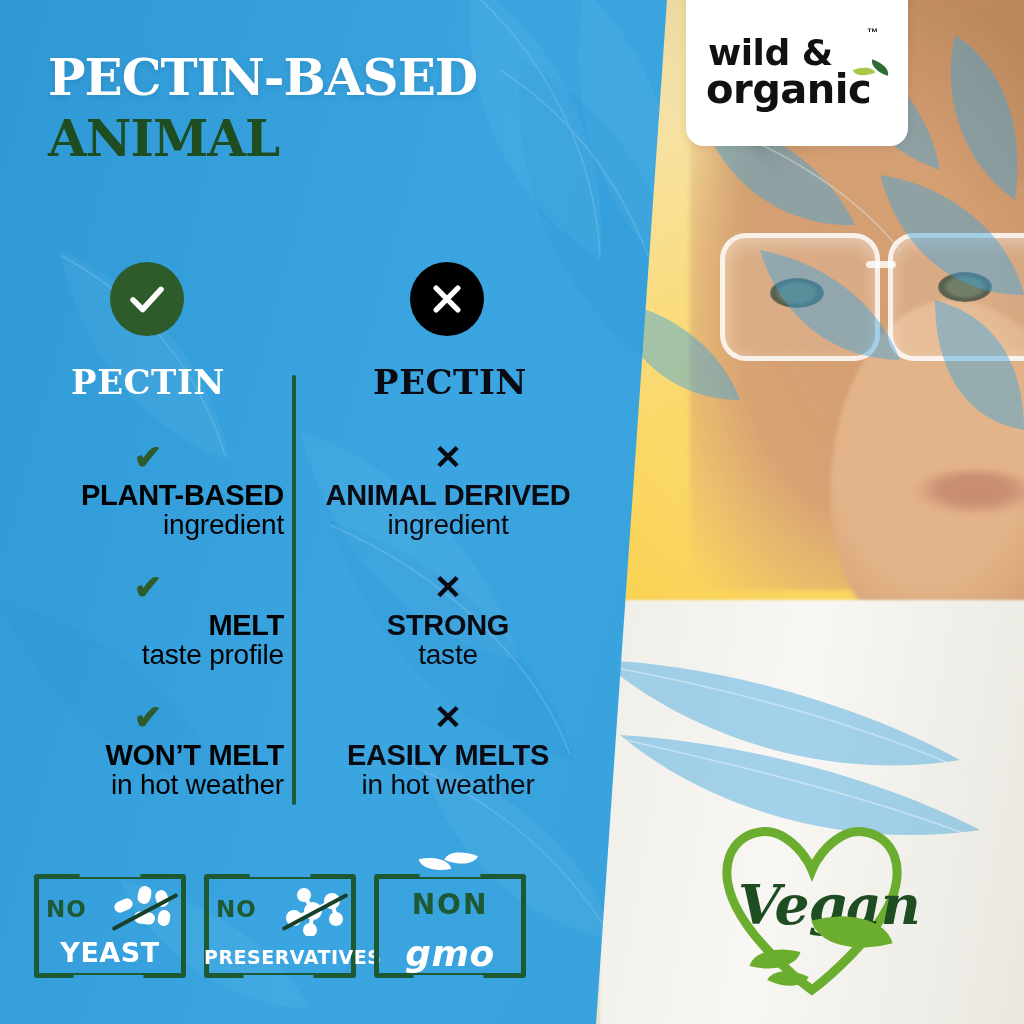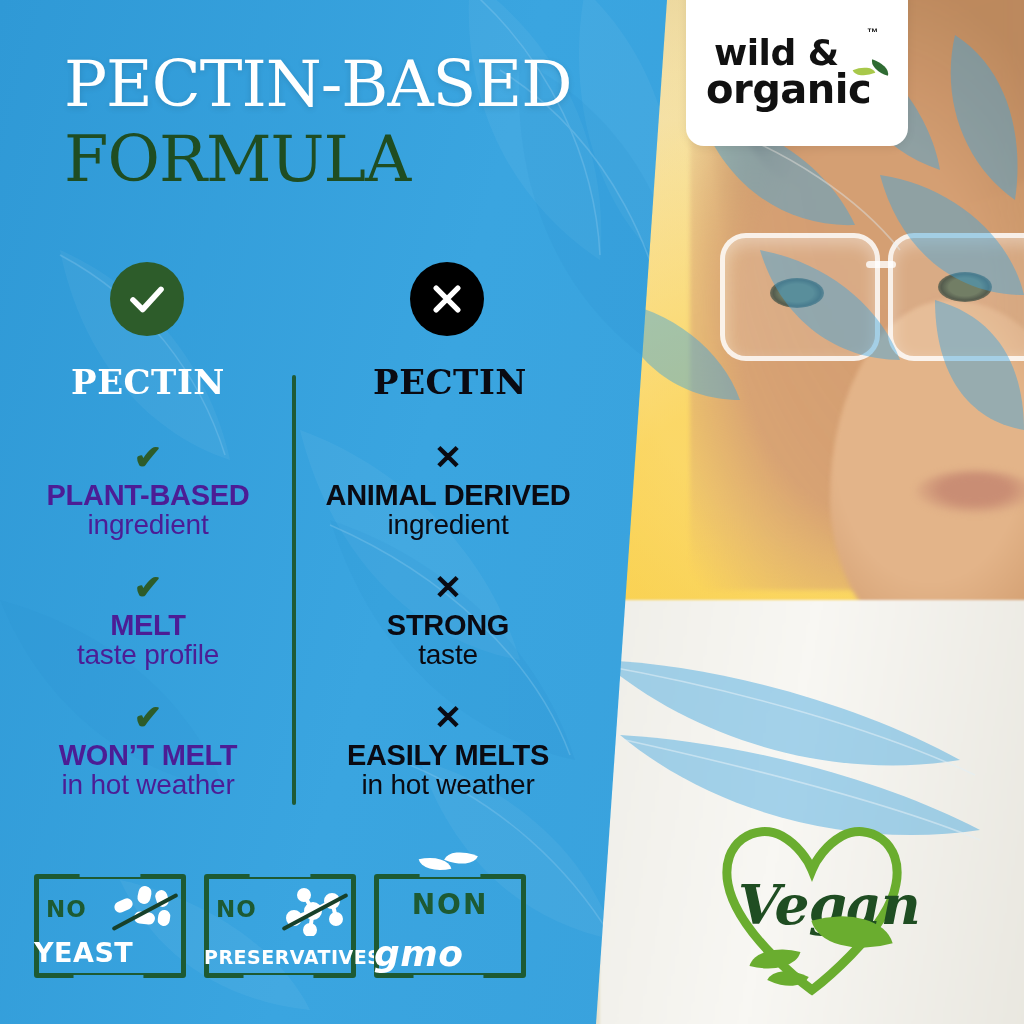--- a/index.html
+++ b/index.html
@@ -87,32 +87,32 @@
     position:absolute;left:686px;top:-16px;width:222px;height:162px;
     background:#fff;border-radius:0 0 18px 18px;
     box-shadow:0 2px 10px rgba(0,0,0,.08);
     display:flex;align-items:center;justify-content:center;
   }
   .logo-inner{position:relative;width:190px;text-align:left;padding-top:14px;}
   .logo-l1,.logo-l2{
     font-family:"DejaVu Sans",sans-serif;font-weight:700;color:#111;
     letter-spacing:-.5px;line-height:.96;
   }
-  .logo-l1{font-size:36px;margin-left:12px;}
+  .logo-l1{font-size:36px;margin-left:6px;}
   .logo-l2{font-size:40px;margin-left:4px;}
   .tm{position:absolute;right:14px;top:4px;font-size:11px;font-weight:700;color:#111;}
   .leaf-a,.leaf-b{position:absolute;width:20px;height:11px;border-radius:0 100% 0 100%;}
   .leaf-a{right:18px;top:44px;background:#a8c84a;transform:rotate(-22deg);}
   .leaf-b{right:2px;top:40px;background:#2f6b33;transform:rotate(18deg);}
 
   
   .headline{position:absolute;left:48px;top:52px;width:600px;}
   .h-line{
-    font-family:"DejaVu Serif",serif;font-weight:400;
-    font-size:64px;line-height:1.02;letter-spacing:-1px;margin-left:16px;
+    font-family:"DejaVu Serif",serif;font-weight:700;
+    font-size:50px;line-height:1.02;letter-spacing:-1px;
   }
   .h-line.w{color:#ffffff;text-shadow:0 2px 6px rgba(0,0,0,.12);}
   .h-line.g{color:#1f4d22;margin-top:10px;}
 
   
   .cmp-icons{position:absolute;top:262px;left:0;width:596px;height:80px;}
   .circ{
     position:absolute;top:0;width:74px;height:74px;border-radius:50%;
     display:flex;align-items:center;justify-content:center;
   }
@@ -141,41 +141,41 @@
   .mark.ok{color:#2d5c2a;}
   .mark.no{color:#0a0a12;}
   .f-main{
     font-family:"Liberation Sans",sans-serif;font-weight:700;
     font-size:29px;line-height:1.05;margin-top:6px;letter-spacing:-.3px;
   }
   .f-sub{
     font-family:"Liberation Sans",sans-serif;font-weight:400;
     font-size:28px;line-height:1.08;letter-spacing:-.2px;
   }
-  .left .f-main,.left .f-sub{color:#4c1d95;}
+  .left .f-main,.left .f-sub{color:#000000;text-align:right;}
   .right .f-main,.right .f-sub{color:#0a0a12;}
 
   
   .badges{position:absolute;left:34px;top:874px;width:510px;height:110px;}
   .badge{
     position:absolute;top:0;width:152px;height:104px;
   }
   .badge.b1{left:0;} .badge.b2{left:170px;} .badge.b3{left:340px;}
   .frame{
     position:absolute;inset:0;
     border:5px solid #1d5a33;border-radius:3px;
     clip-path:polygon(0 0,30% 0,30% 3px,70% 3px,70% 0,100% 0,100% 100%,72% 100%,72% calc(100% - 3px),26% calc(100% - 3px),26% 100%,0 100%);
   }
   .b-no{
     position:absolute;left:12px;top:22px;
     font-family:"DejaVu Sans",sans-serif;font-weight:700;font-size:23px;
     color:#1d5a33;letter-spacing:1px;
   }
   .b-word{
-    position:absolute;left:0;right:0;bottom:10px;
+    position:absolute;left:0;right:0;bottom:10px;text-align:center;
     font-family:"DejaVu Sans",sans-serif;font-weight:700;
     color:#ffffff;letter-spacing:.5px;
   }
   .b1 .b-word{font-size:27px;}
   .b2 .b-word{font-size:19px;}
   .b3 .b-no{left:0;right:0;text-align:center;top:14px;font-size:28px;color:#1d5a33;letter-spacing:2px;}
   .b3 .b-word{font-size:36px;font-style:italic;bottom:4px;}
   .icon-wrap{position:absolute;right:10px;top:12px;width:66px;height:50px;}
   .slash{
     position:absolute;left:-2px;top:24px;width:74px;height:4px;background:#17402a;
@@ -257,21 +257,21 @@
       <path d="M500 70 C610 140 665 260 675 375"></path>
       <path d="M330 525 C445 575 535 660 570 755"></path>
       <path d="M470 -10 C550 60 595 160 600 255"></path>
       <path d="M60 255 C145 300 200 375 225 455"></path>
       <path d="M410 765 C505 805 570 870 610 935"></path>
     </g>
   </svg>
 
   <div class="headline">
     <div class="h-line w">PECTIN-BASED</div>
-    <div class="h-line g">FORMULA</div>
+    <div class="h-line g">ANIMAL</div>
   </div>
 
   <div class="logo-card">
     <div class="logo-inner">
       <div class="logo-l1">wild &amp;</div>
       <div class="logo-l2">organic</div>
       <div class="tm">™</div>
       <div class="leaf-a"></div>
       <div class="leaf-b"></div>
     </div>

